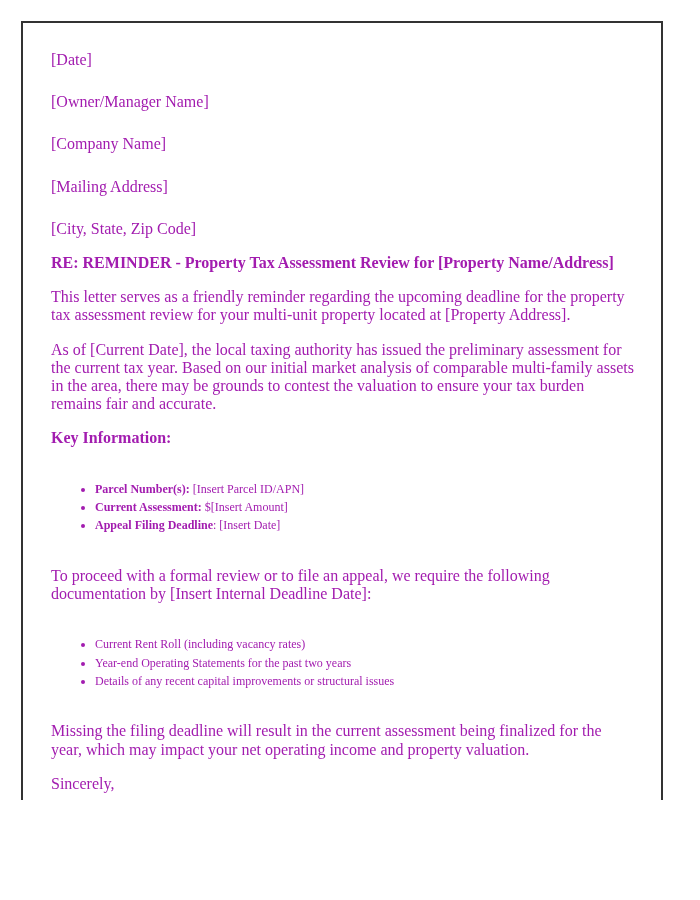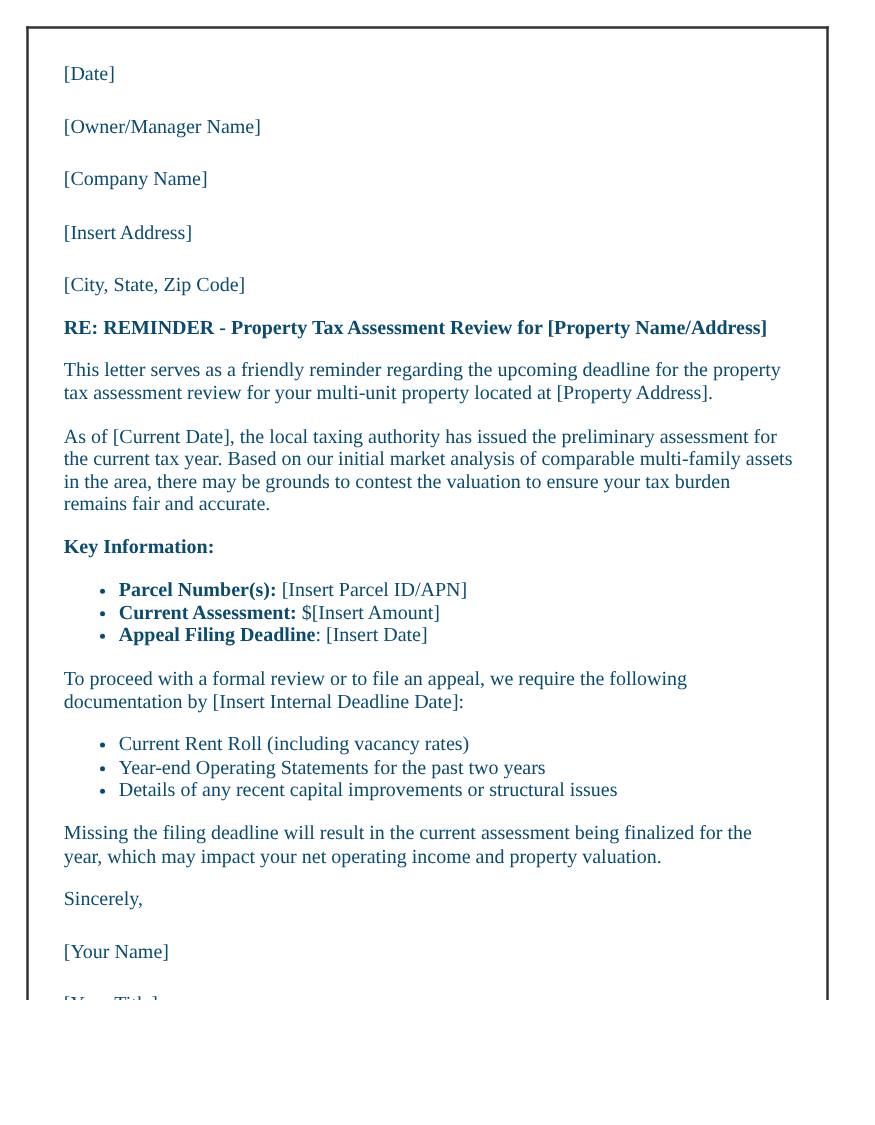--- a/index.html
+++ b/index.html
@@ -6,21 +6,21 @@
     margin: 0;
     padding: 0;
     background: #ffffff;
   }
   .page {
     position: relative;
     width: 700px;
     height: 900px;
     background: #ffffff;
     font-family: "Liberation Serif", "DejaVu Serif", serif;
-    color: #0c4a6e;
+    color: #a21caf;
   }
   .letter {
     position: absolute;
     left: 21px;
     top: 21px;
     box-sizing: border-box;
     width: 642px;
     height: 779px;
     border: 2px solid #333333;
     border-bottom: none;
@@ -34,42 +34,42 @@
     line-height: 18.2px;
   }
   .letter .block div {
     line-height: 18.2px;
     margin-top: 24px;
   }
   .bold {
     font-weight: bold;
   }
   .letter ul {
-    margin: 16px 0;
+    margin: 32px 0;
     padding-left: 44px;
-    font-size: 16px;
+    font-size: 12px;
     line-height: 18.2px;
     list-style-type: disc;
   }
   .letter li {
     line-height: 18.4px;
   }
 </style>
 </head>
 <body>
 
 <div class="page">
   <div class="letter">
 
     <p>[Date]</p>
 
     <div class="block">
       <div>[Owner/Manager Name]</div>
       <div>[Company Name]</div>
-      <div>[Insert Address]</div>
+      <div>[Mailing Address]</div>
       <div>[City, State, Zip Code]</div>
     </div>
 
     <p class="bold">RE: REMINDER - Property Tax Assessment Review for [Property Name/Address]</p>
 
 
     <p>This letter serves as a friendly reminder regarding the upcoming deadline for the property tax assessment review for your multi-unit property located at [Property Address].</p>
 
     <p>As of [Current Date], the local taxing authority has issued the preliminary assessment for the current tax year. Based on our initial market analysis of comparable multi-family assets in the area, there may be grounds to contest the valuation to ensure your tax burden remains fair and accurate.</p>
 

